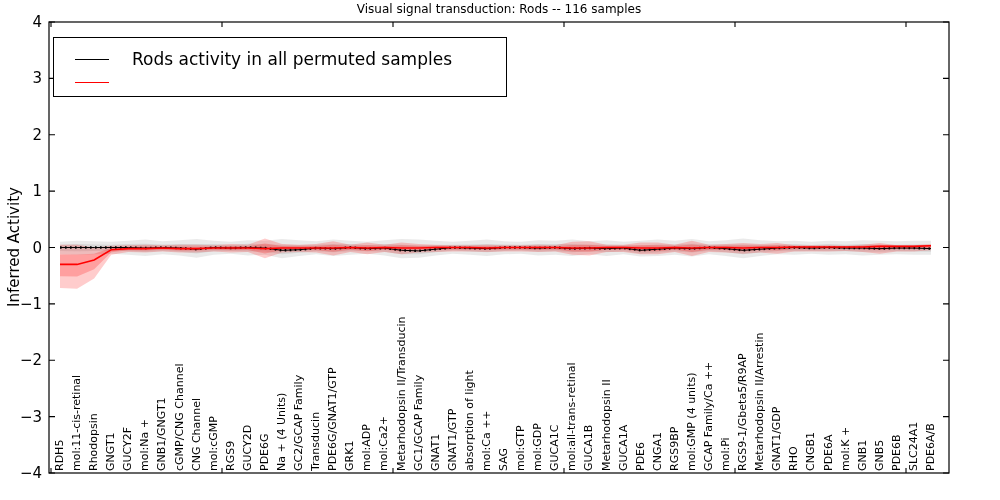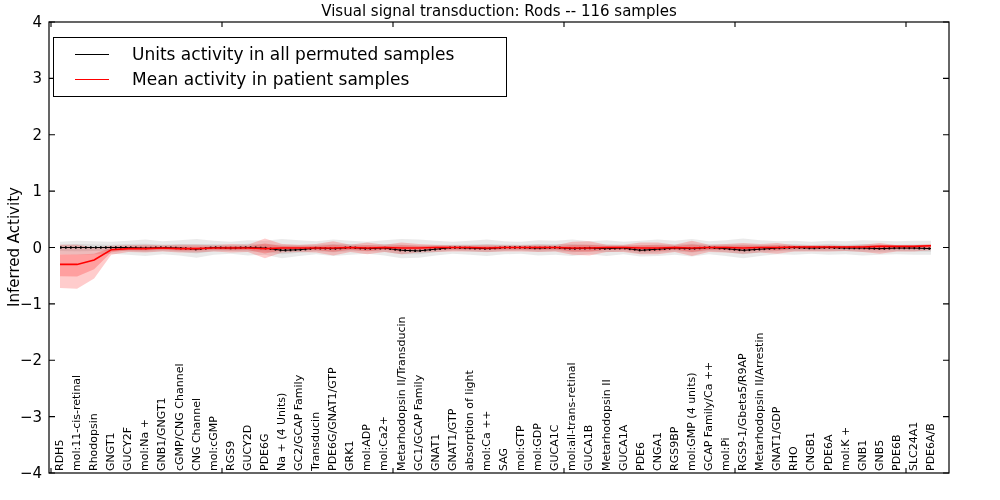--- a/index.html
+++ b/index.html
@@ -1,19 +1,19 @@
 <!DOCTYPE html>
 <html><head>
 <meta charset="utf-8">
 <style>
   html,body{margin:0;padding:0;background:#fff;}
   .fig{position:relative;width:1000px;height:500px;background:#fff;overflow:hidden;
        font-family:"DejaVu Sans", sans-serif;color:#000;}
   .title{position:absolute;left:49px;top:2px;width:900px;text-align:center;
-         font-size:15px;}
+         font-size:12px;}
   .xlabel{position:absolute;left:49px;top:477px;width:900px;text-align:center;font-size:15px;}
   .ylabel{position:absolute;left:14px;top:247px;transform:translate(-50%,-50%) rotate(-90deg);
           white-space:nowrap;font-size:15px;}
   svg.plot{position:absolute;left:0;top:0;}
   .legend{position:absolute;left:53px;top:37px;width:452px;height:58px;background:#fff;
           border:1.2px solid #000;display:flex;flex-direction:column;justify-content:space-evenly;}
   .lrow{display:flex;align-items:center;}
   .lline{display:inline-block;width:34px;height:0;border-top:1.6px solid #000;
          margin-left:21px;margin-right:23px;flex:0 0 auto;}
   .lline.red{border-top-color:#ff0000;}
@@ -105,21 +105,20 @@
       <span class="xt" style="left: 890.843px; top: 471px;">PDE6B</span>
       <span class="xt" style="left: 907.922px; top: 471px;">SLC24A1</span>
       <span class="xt" style="left: 925px; top: 471px;">PDE6A/B</span>
     </div>
 
   <div class="ylabel">Inferred Activity</div>
 
   <div class="legend">
     <div class="lrow">
       <span class="lline"></span>
-      <span class="ltext">Units activity in all permuted samples</span>
+      <span class="ltext">Rods activity in all permuted samples</span>
     </div>
     <div class="lrow">
       <span class="lline red"></span>
-      <span class="ltext">Mean activity in patient samples</span>
     </div>
   </div>
 
 </div>
 
 </body></html>

